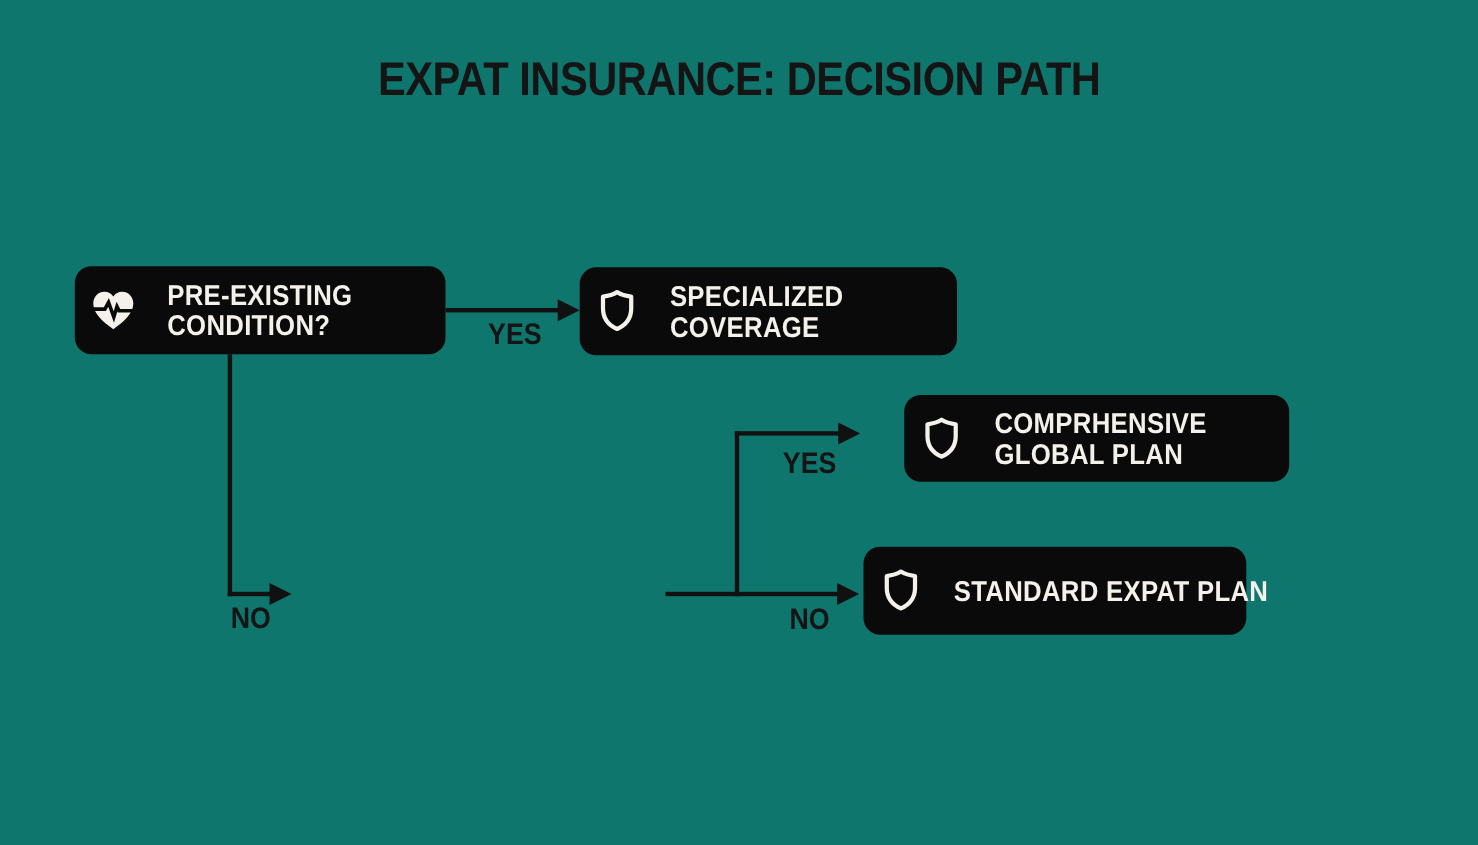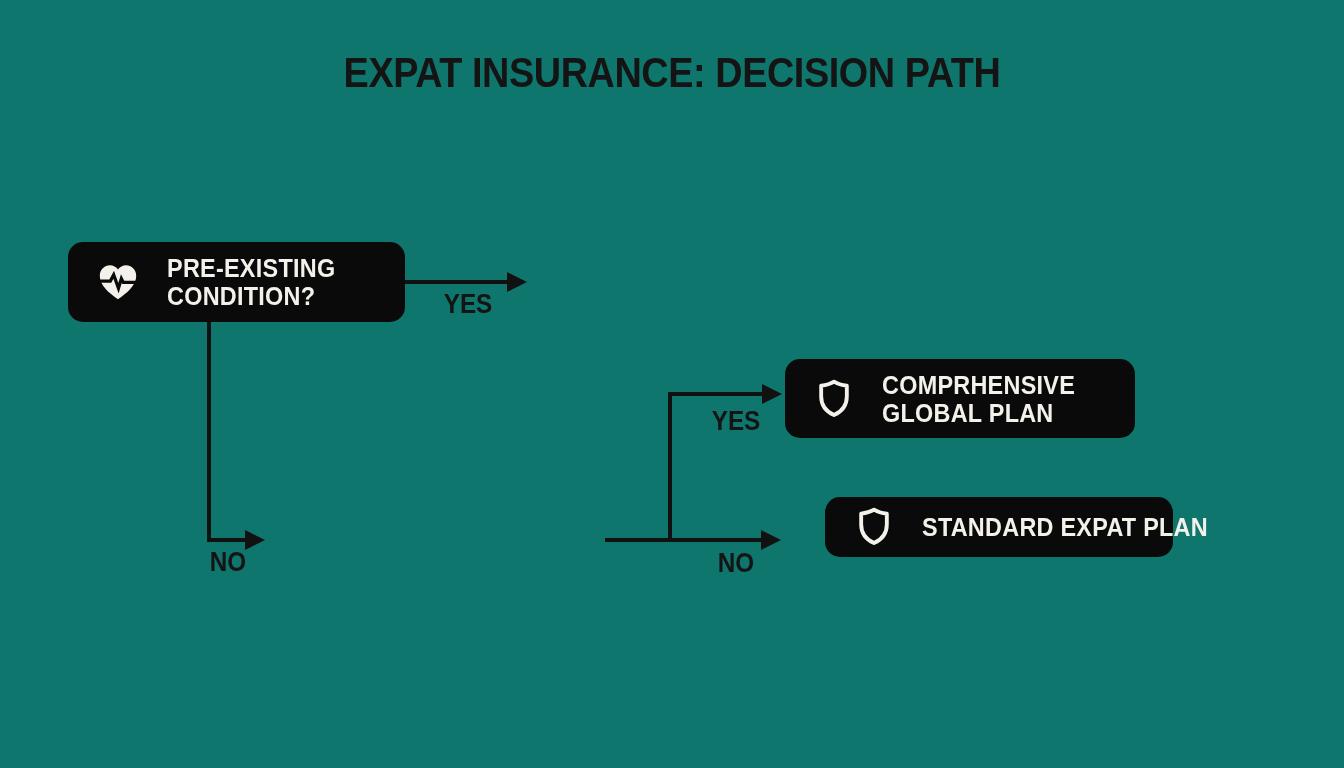--- a/index.html
+++ b/index.html
@@ -28,21 +28,21 @@
     transform: scaleX(0.88);
     transform-origin: center;
     white-space: nowrap;
   }
   .node {
     position: absolute;
     background: #0A0A0A;
     border-radius: 15px;
     display: flex;
     align-items: center;
-    padding-left: 27px;
+    padding-left: 12px;
     gap: 26px;
     box-sizing: border-box;
     color: #F4F1EA;
   }
   .node .icon {
     flex: 0 0 auto;
     display: flex;
     align-items: center;
     justify-content: center;
   }
@@ -52,23 +52,23 @@
     font-size: 26px;
     line-height: 28px;
     font-weight: 700;
     letter-spacing: 0.3px;
     transform: scaleX(0.9);
     transform-origin: left center;
     white-space: nowrap;
   }
   .n1 { left: 68px;  top: 242px; width: 337px; height: 80px; }
   .n2 { left: 527px; top: 243px; width: 343px; height: 80px; }
-  .n3 { left: 785px; top: 359px; width: 350px; height: 79px; }
+  .n3 { left: 822px; top: 359px; width: 350px; height: 79px; }
   .n4 { left: 265px; top: 503px; width: 341px; height: 80px; }
-  .n5 { left: 785px; top: 497px; width: 348px; height: 60px; margin-left: 40px; }
+  .n5 { left: 785px; top: 497px; width: 348px; height: 80px; }
 
   .edge-line {
     position: absolute;
     background: #111111;
   }
   .arrowhead {
     position: absolute;
     width: 0;
     height: 0;
     border-top: 10px solid transparent;
@@ -116,20 +116,31 @@
         <path fill="#F4F1EA" d="M24 42 C14 35 5 27.5 5 17.5 C5 11 10 6.5 15.5 6.5 C19 6.5 22.3 8.3 24 11 C25.7 8.3 29 6.5 32.5 6.5 C38 6.5 43 11 43 17.5 C43 27.5 34 35 24 42 Z"></path>
         <polyline fill="none" stroke="#0A0A0A" stroke-width="3.4" points="3,23 16,23 19.5,16.5 24.5,30.5 27.5,20.5 29.5,24.5 45,24.5"></polyline>
       </svg>
     </span>
     <span class="label">
       <span>PRE-EXISTING</span>
       <span>CONDITION?</span>
     </span>
   </div>
 
+  <div class="node n2">
+    <span class="icon">
+      <svg width="44" height="44" viewBox="0 0 48 48">
+        <path fill="none" stroke="#F4F1EA" stroke-width="4.2" stroke-linejoin="round" d="M24 5 C27.5 7.2 32.5 8.8 38 9.5 V21 C38 30.5 32.5 37.8 24 41.5 C15.5 37.8 10 30.5 10 21 V9.5 C15.5 8.8 20.5 7.2 24 5 Z"></path>
+      </svg>
+    </span>
+    <span class="label">
+      <span>SPECIALIZED</span>
+      <span>COVERAGE</span>
+    </span>
+  </div>
 
   <div class="node n3">
     <span class="icon">
       <svg width="44" height="44" viewBox="0 0 48 48">
         <path fill="none" stroke="#F4F1EA" stroke-width="4.2" stroke-linejoin="round" d="M24 5 C27.5 7.2 32.5 8.8 38 9.5 V21 C38 30.5 32.5 37.8 24 41.5 C15.5 37.8 10 30.5 10 21 V9.5 C15.5 8.8 20.5 7.2 24 5 Z"></path>
       </svg>
     </span>
     <span class="label">
       <span>COMPRHENSIVE</span>
       <span>GLOBAL PLAN</span>

